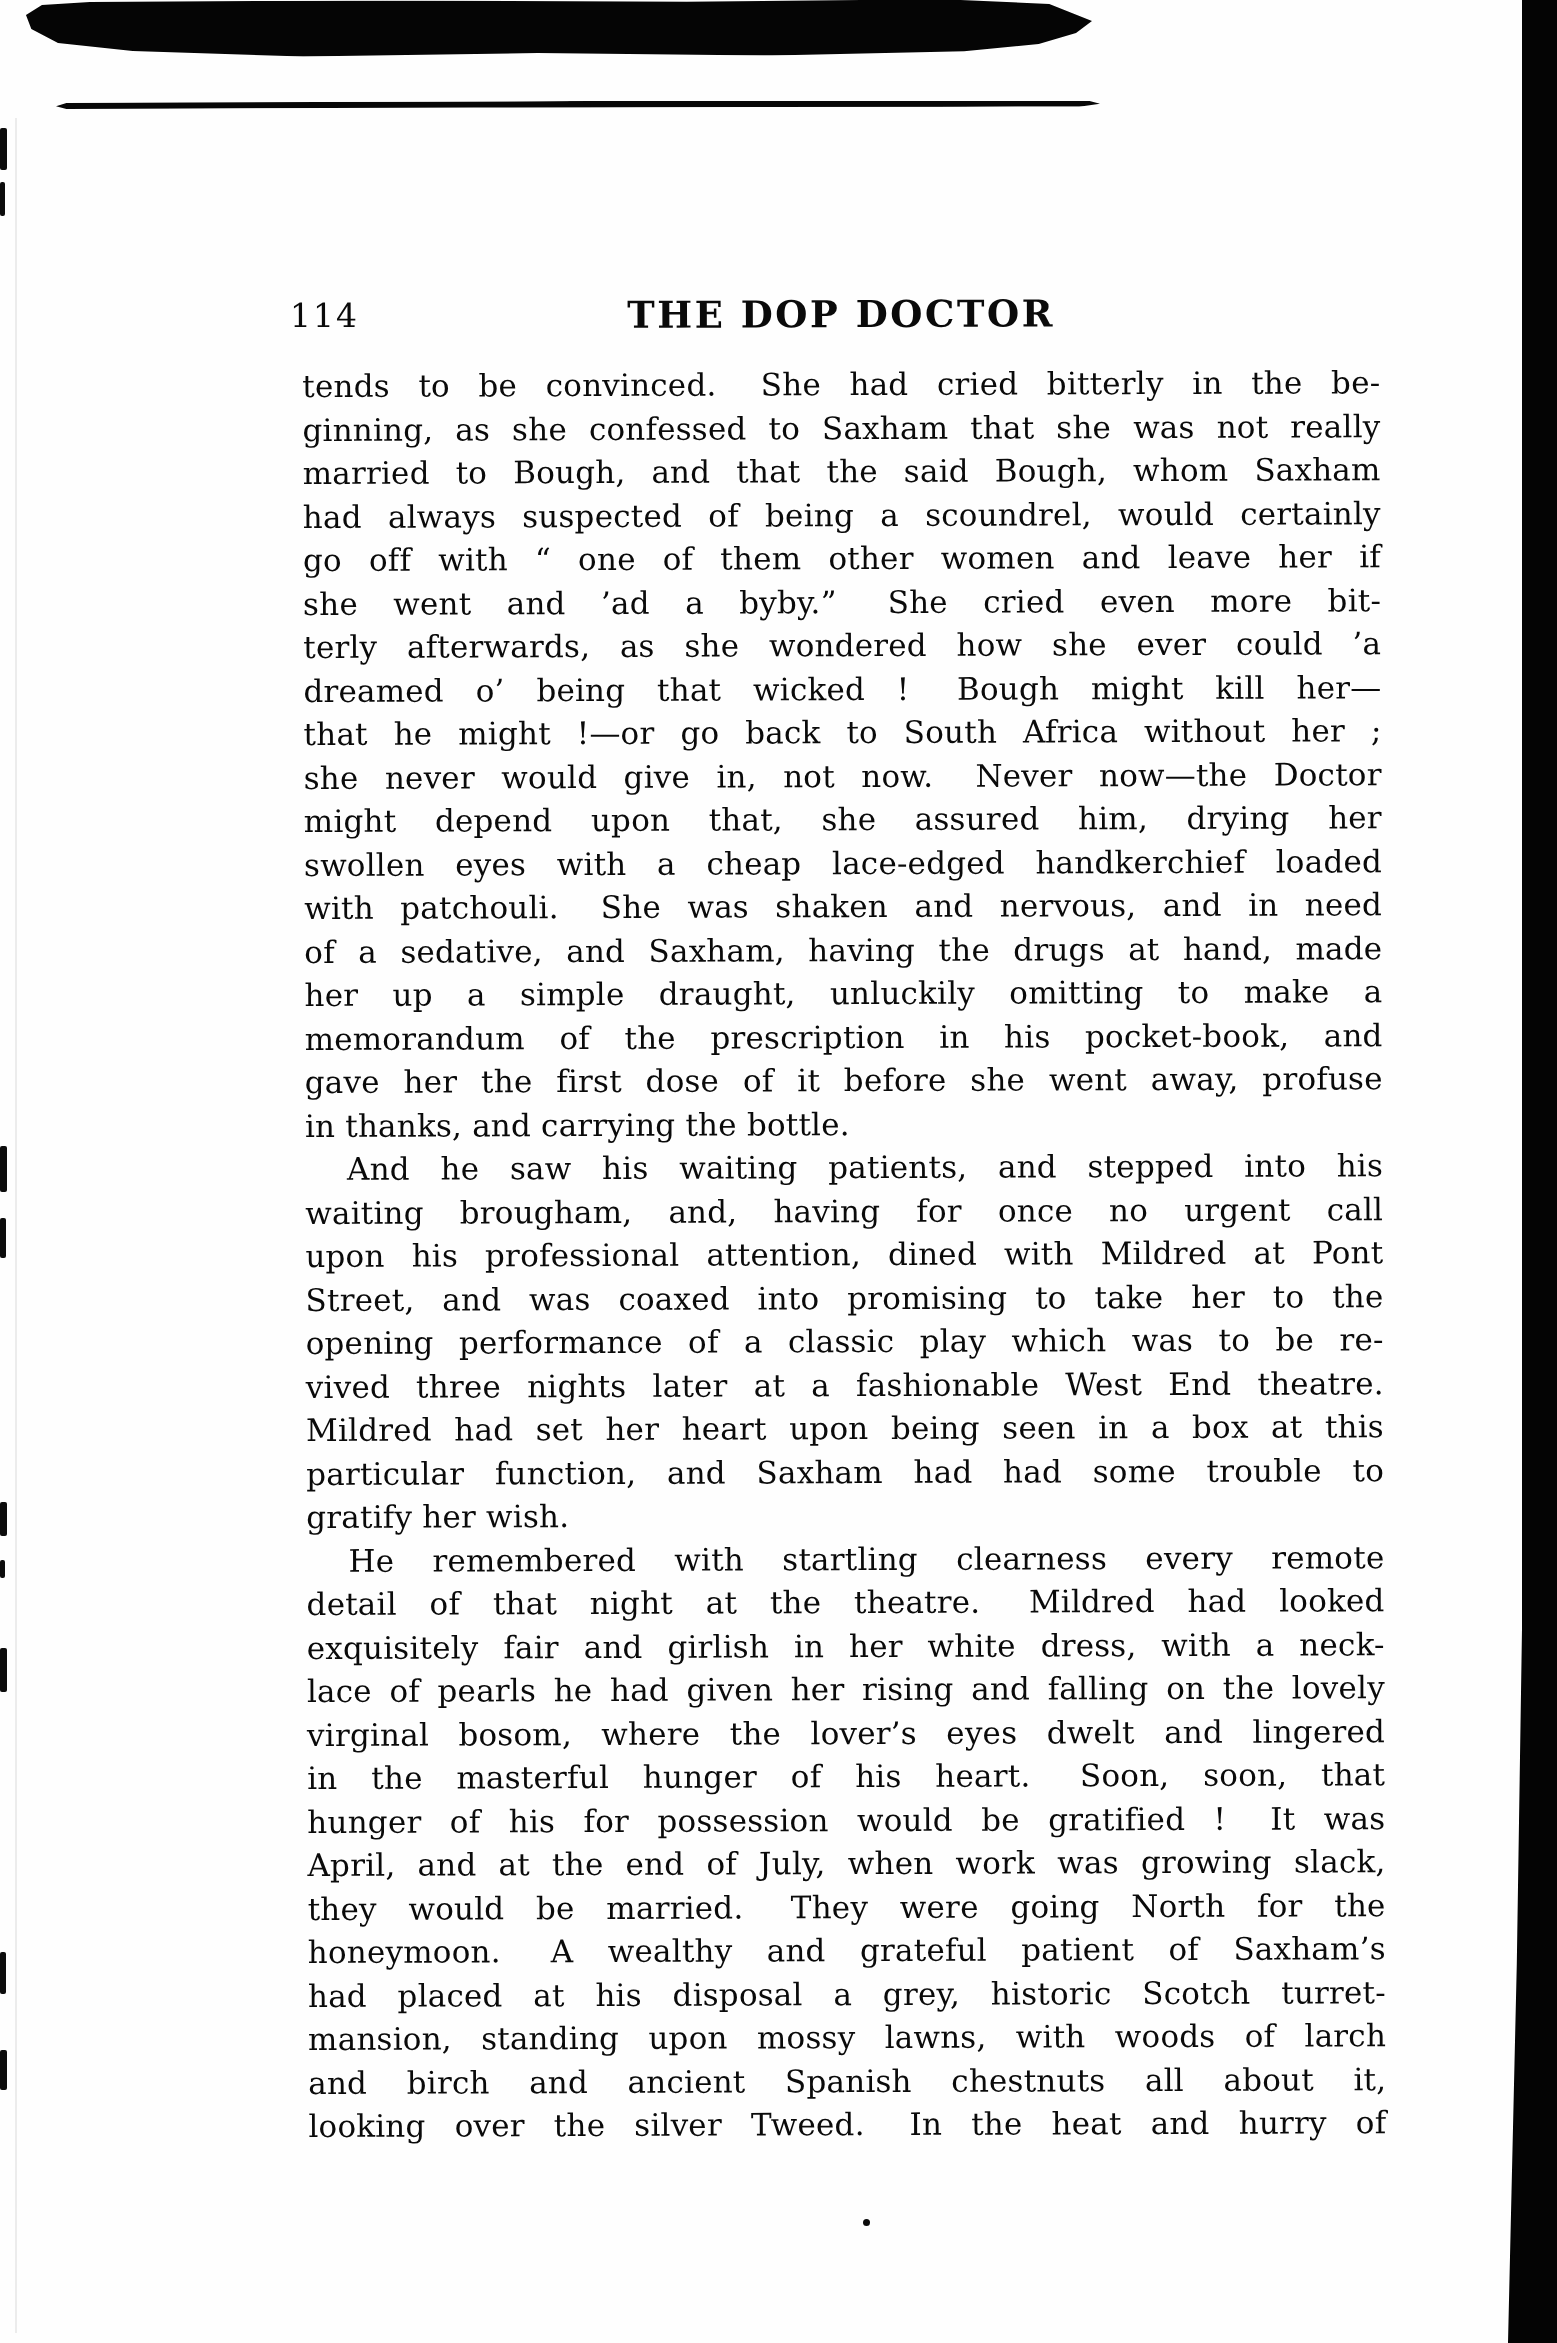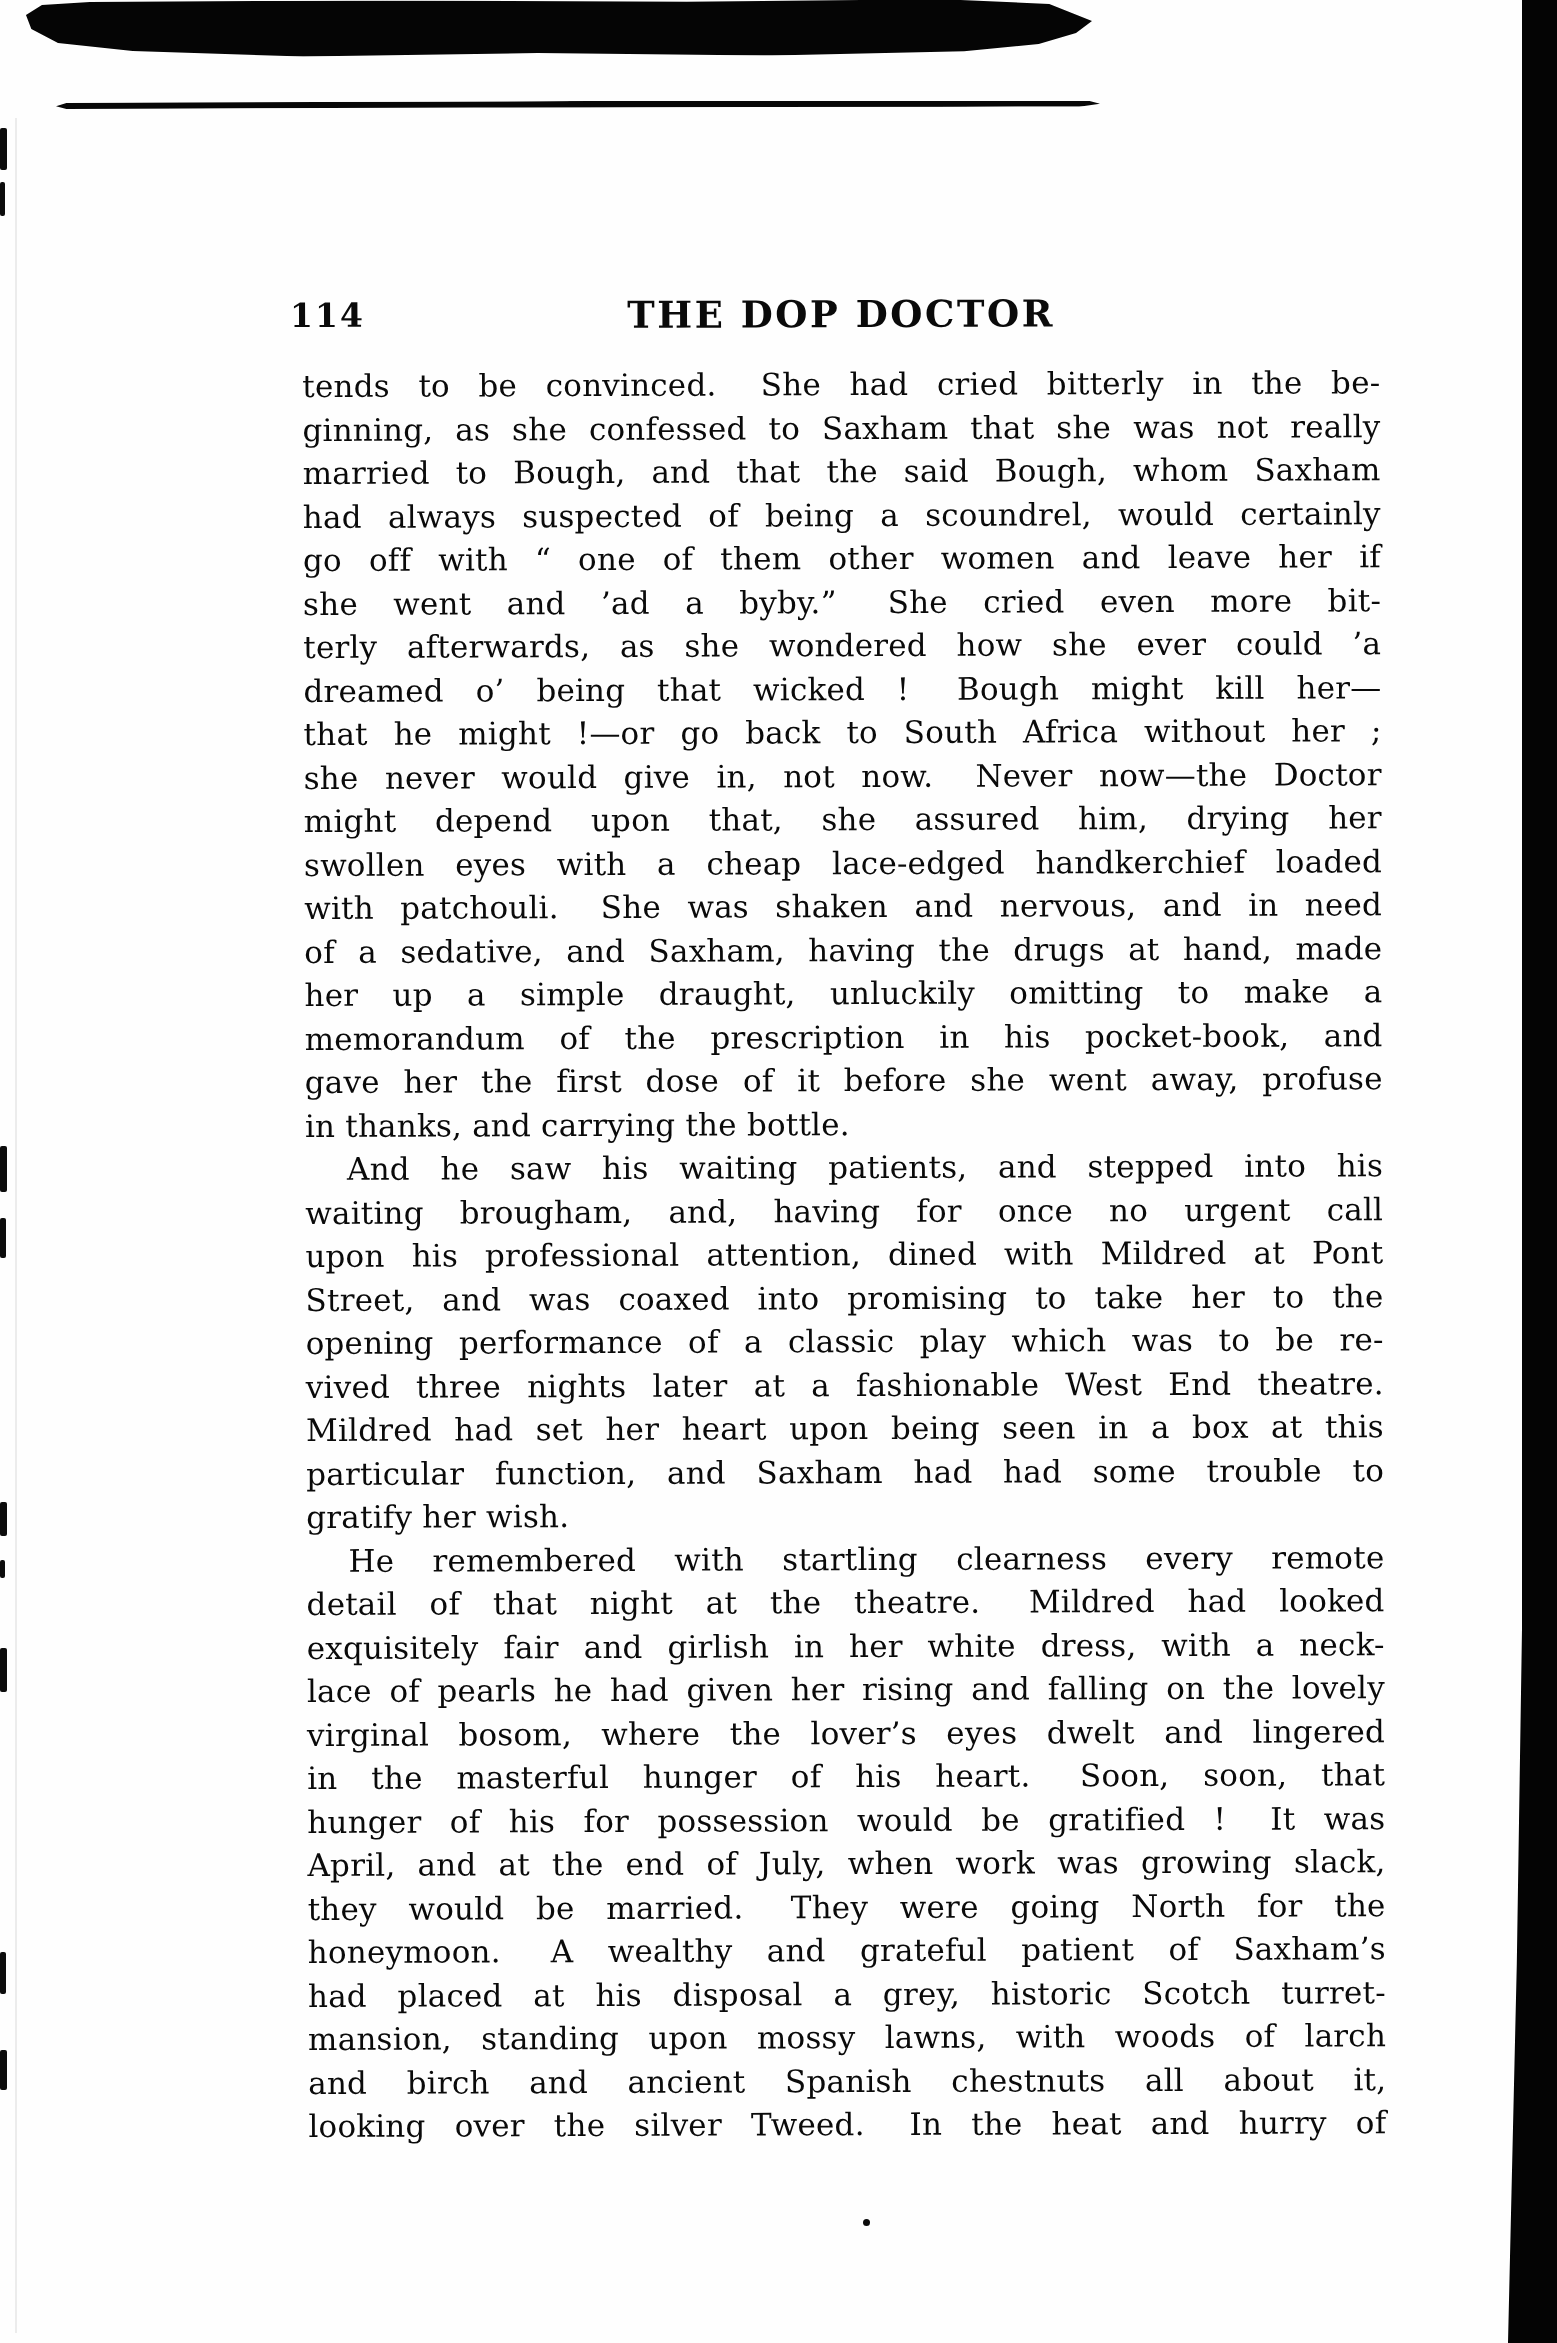--- a/index.html
+++ b/index.html
@@ -39,21 +39,21 @@
   .lm6 { top:1560px; height:18px; width:5px; }
   .lm7 { top:1648px; height:44px; }
   .lm8 { top:1952px; height:42px; width:6px; }
   .lm9 { top:2050px; height:40px; }
   .ink-dot { position:absolute; left:863px; top:2219px; width:7px; height:7px; background:#0a0a0a; border-radius:50%; }
   
   .content { position:absolute; left:302px; top:296px; width:1078px; transform:rotate(-0.2deg); transform-origin:top left; }
   .header { position:relative; height:69px; }
   .page-num {
     position:absolute; left:-12px; top:0;
-    font-size:33px; font-weight:bold; letter-spacing:2px; line-height:40px;
+    font-size:33px; font-weight:normal; letter-spacing:2px; line-height:40px;
   }
   .title {
     display:block; text-align:center;
     font-size:37px; font-weight:bold; letter-spacing:2.5px; line-height:40px;
     white-space:nowrap;
   }
   .paragraph { }
   .line {
     font-size:31px; line-height:43.5px;
     text-align:justify; text-align-last:justify;

